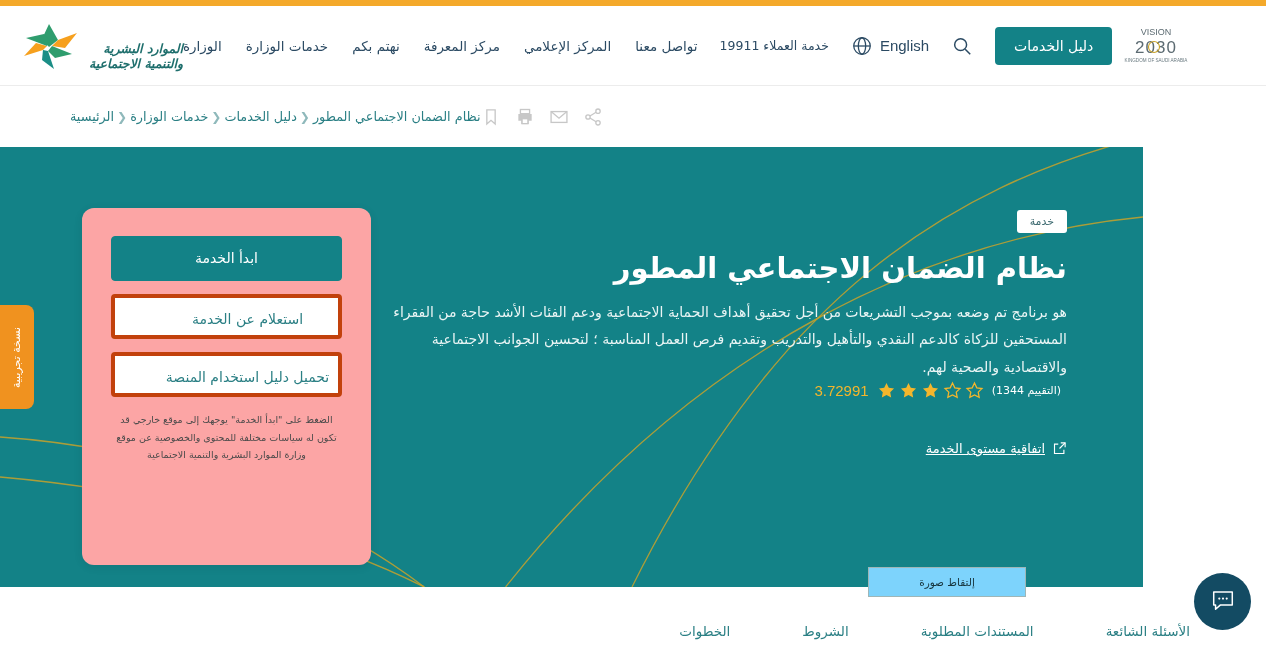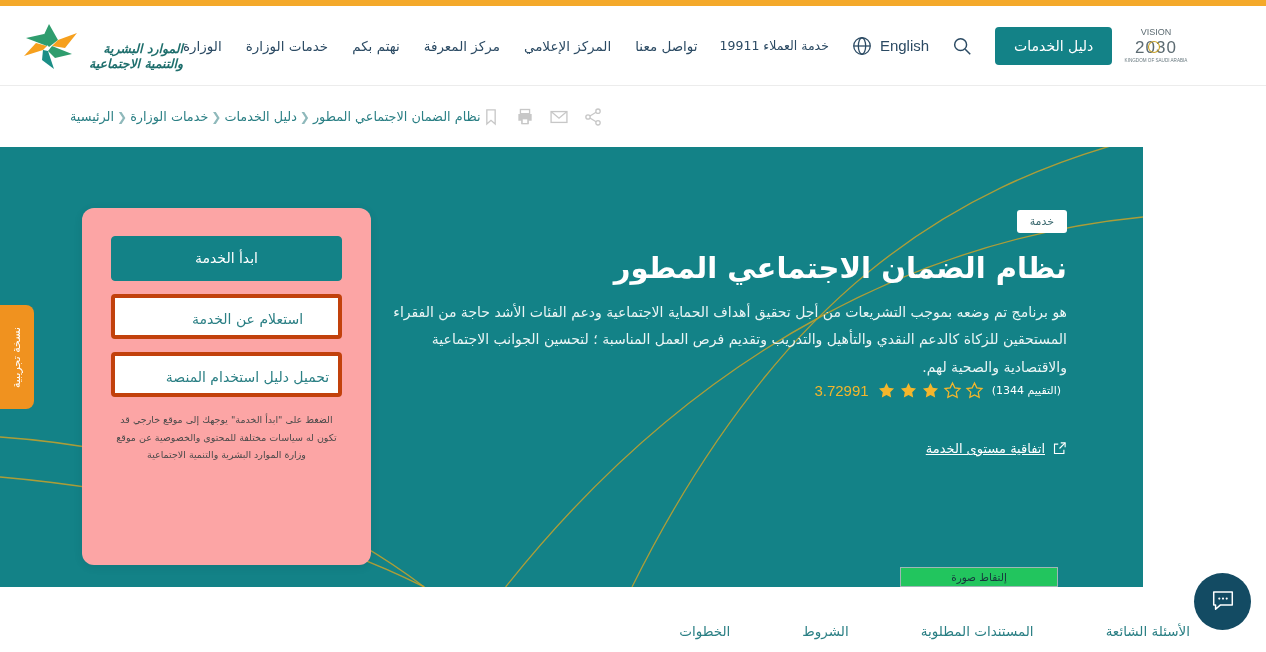--- a/index.html
+++ b/index.html
@@ -125,24 +125,24 @@
     display: flex; align-items: center; justify-content: center;
     cursor: pointer;
   }
   .beta-tab span {
     color: #ffffff; font-size: 11px; white-space: nowrap;
     transform: rotate(-90deg);
   }
 
   
   .capture-chip {
-    position: absolute; top: 567px; left: 868px; width: 158px; height: 20px;
-    background: #22c55e; border: 1px solid #9fb6b7;
+    position: absolute; top: 567px; left: 868px; width: 158px; height: 30px;
+    background: #7dd3fc; border: 1px solid #9fb6b7;
     color: #17353d; font-size: 10.5px;
-    display: flex; align-items: center; justify-content: center; margin-left: 32px;
+    display: flex; align-items: center; justify-content: center;
   }
 
   
   .chat-fab {
     position: absolute; top: 573px; left: 1194px; width: 57px; height: 57px;
     border-radius: 50%; background: #134b63;
     display: flex; align-items: center; justify-content: center;
     cursor: pointer;
   }
   .chat-fab svg { width: 26px; height: 26px; }

